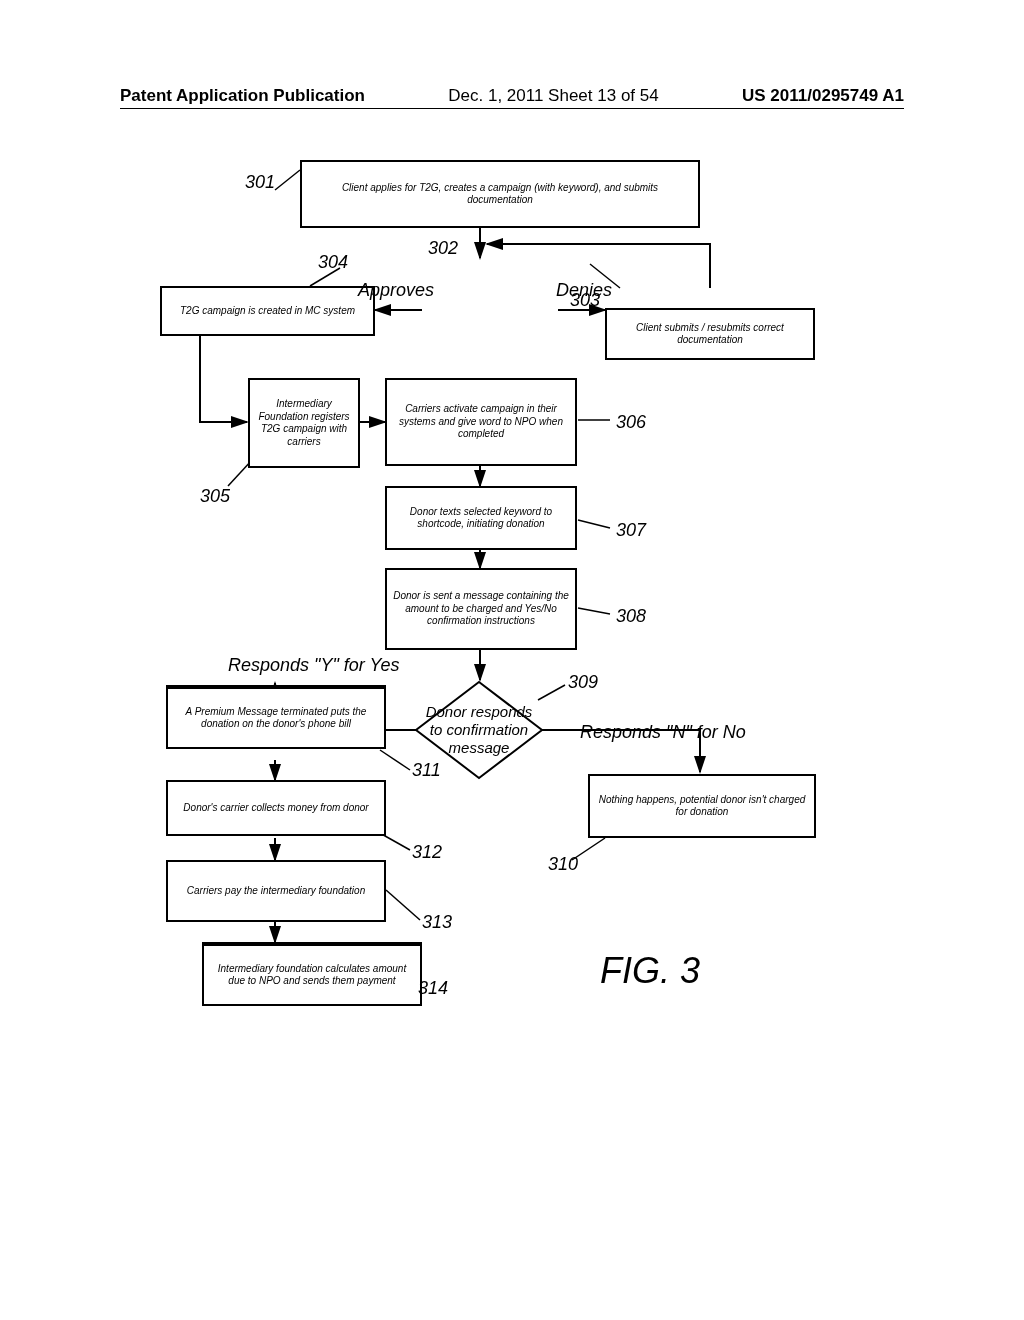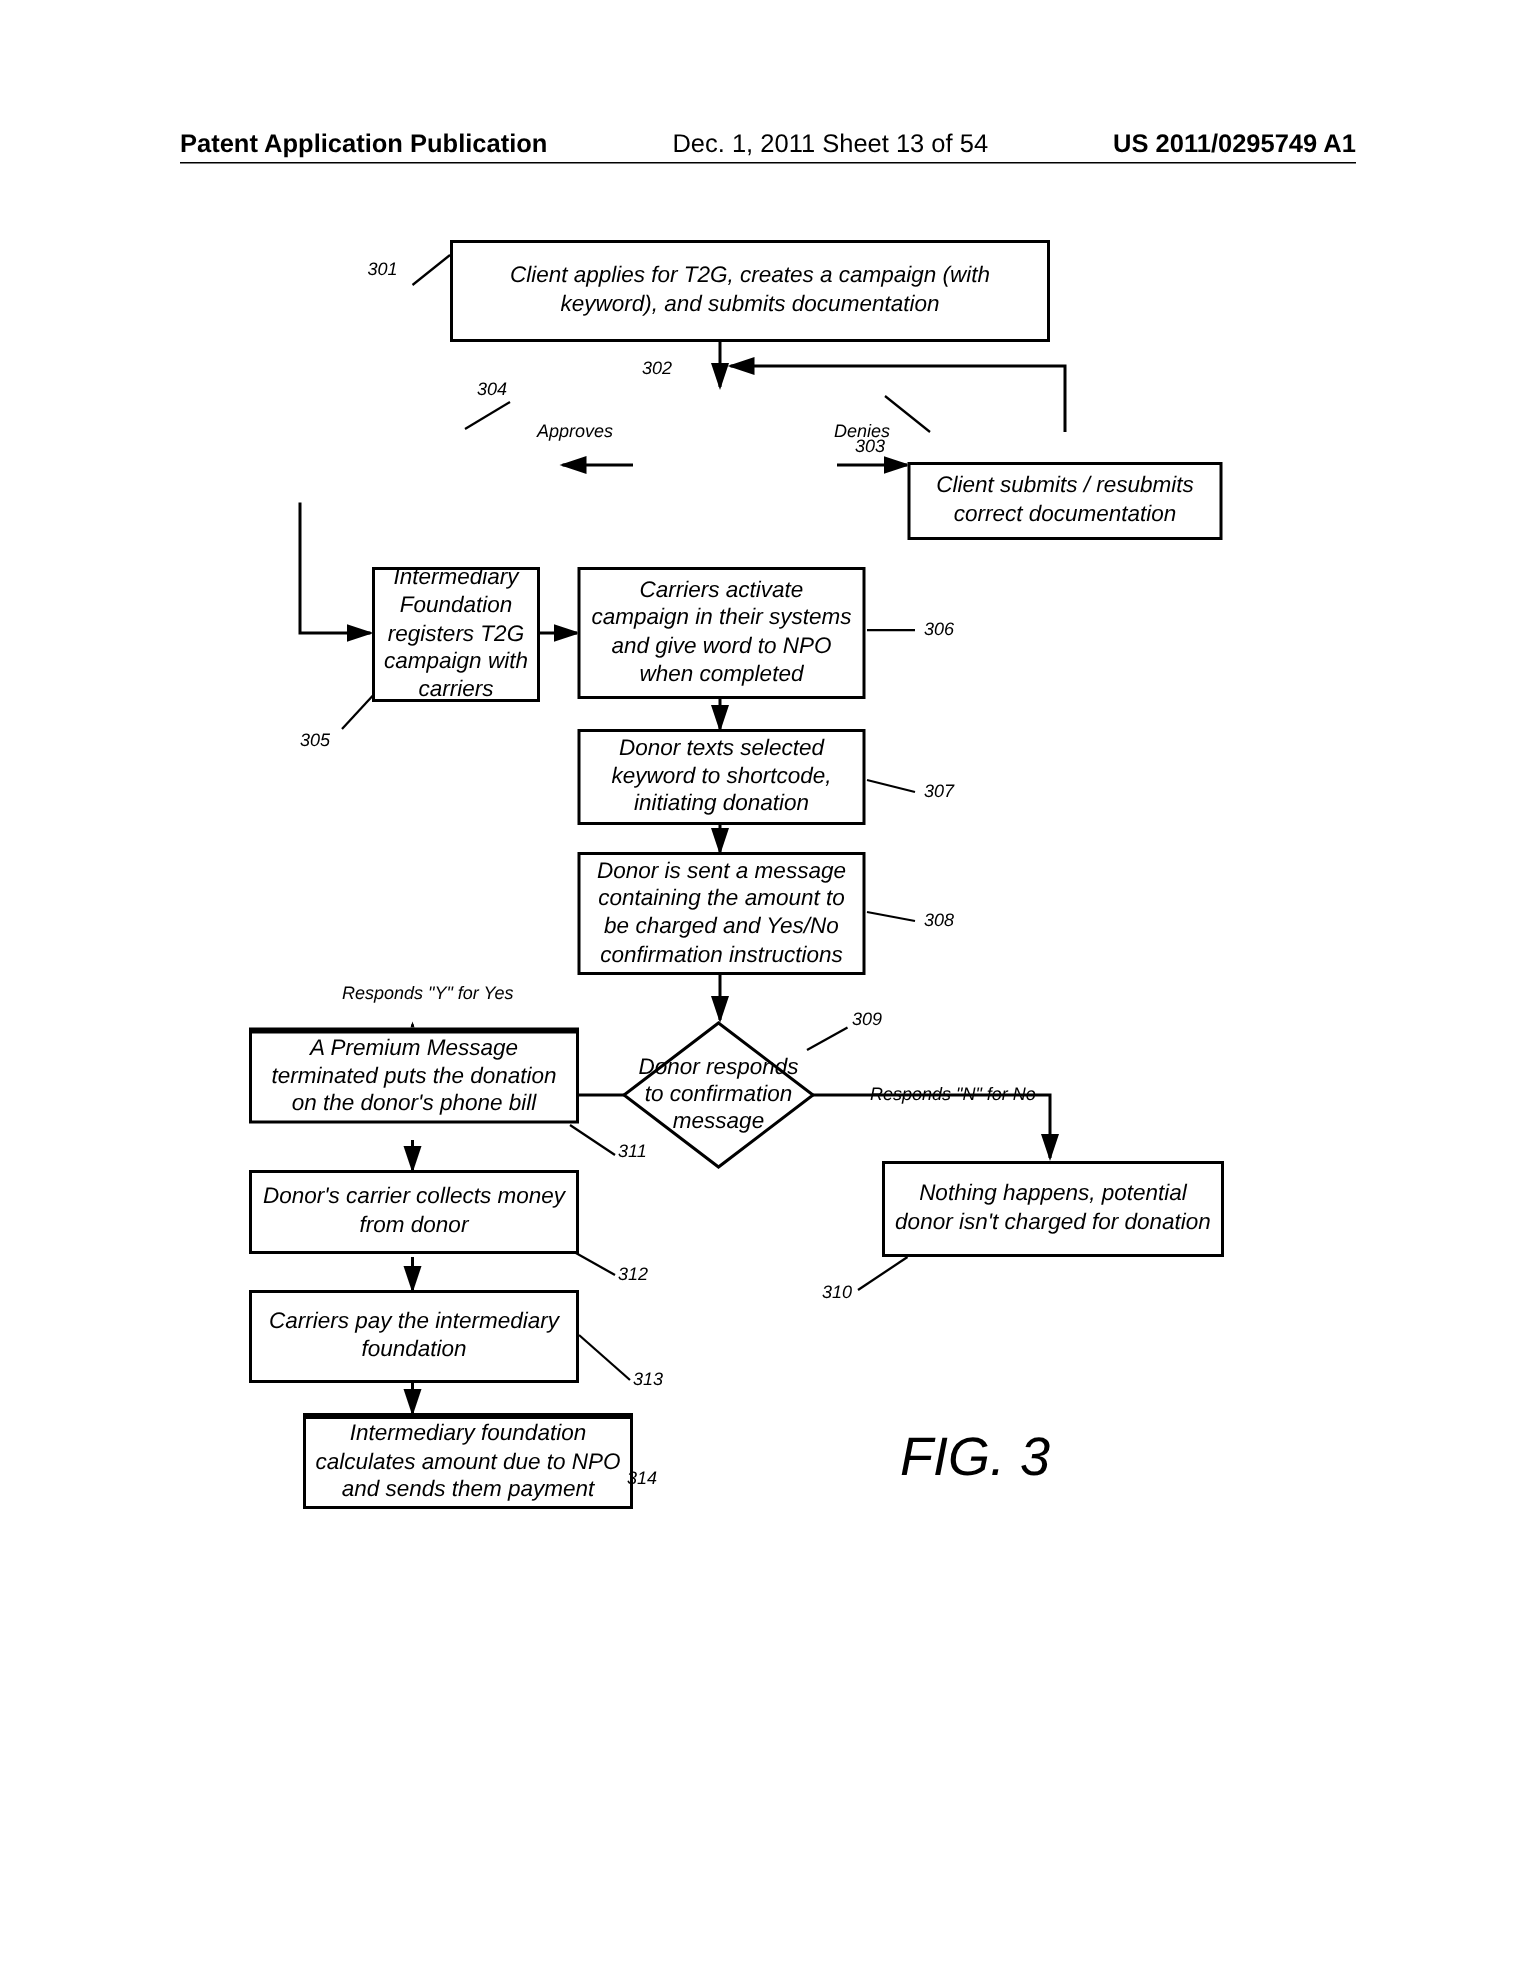--- a/index.html
+++ b/index.html
@@ -39,21 +39,21 @@
   }
   .box {
     position: absolute;
     border: 2px solid #000;
     background: #fff;
     display: flex;
     align-items: center;
     justify-content: center;
     text-align: center;
     font-style: italic;
-    font-size: 15px;
+    font-size: 10px;
     line-height: 1.25;
     padding: 4px 6px;
   }
   .diamond {
     position: absolute;
     width: 140px;
     height: 100px;
   }
   .diamond svg { position: absolute; top:0; left:0; }
   .diamond .dtext {
@@ -62,21 +62,21 @@
     display:flex; align-items:center; justify-content:center;
     text-align:center;
     font-style: italic;
     font-size: 15px;
     line-height: 1.2;
     padding: 0 10px;
   }
   .label {
     position: absolute;
     font-style: italic;
-    font-size: 12px;
+    font-size: 18px;
     text-align: left;
   }
   .figlabel {
     position: absolute;
     font-style: italic;
     font-size: 36px;
     font-weight: normal;
   }
   .arrows {
     position:absolute;
@@ -155,20 +155,21 @@
     <line x1="218" y1="672" x2="250" y2="690" stroke="#000" stroke-width="1.5"></line>
 
     <line x1="226" y1="730" x2="260" y2="760" stroke="#000" stroke-width="1.5"></line>
 
     <line x1="222" y1="820" x2="256" y2="826" stroke="#000" stroke-width="1.5"></line>
   </svg>
 
   <div class="box" style="left:140px; top:0px;  width:400px; height:68px;">Client applies for T2G, creates a campaign (with keyword), and submits documentation</div>
 
   <div class="box" style="left:445px; top:128px; width:210px; height:52px;margin-top:20px;">Client submits / resubmits correct documentation</div>
+  <div class="box" style="left:0px;   top:126px; width:215px; height:50px;">T2G campaign is created in MC system</div>
   <div class="box" style="left:88px;  top:218px; width:112px; height:90px;">Intermediary Foundation registers T2G campaign with carriers</div>
   <div class="box" style="left:225px; top:218px; width:192px; height:88px;">Carriers activate campaign in their systems and give word to NPO when completed</div>
   <div class="box" style="left:225px; top:326px; width:192px; height:64px;">Donor texts selected keyword to shortcode, initiating donation</div>
   <div class="box" style="left:225px; top:408px; width:192px; height:82px;">Donor is sent a message containing the amount to be charged and Yes/No confirmation instructions</div>
 
   <div class="diamond" style="left:254px; top:520px; width:130px; height:100px;">
     <svg width="130" height="100" viewBox="0 0 130 100">
       <polygon points="65,2 128,50 65,98 2,50" fill="#fff" stroke="#000" stroke-width="2"></polygon>
     </svg>
     <div class="dtext">Donor responds to confirmation message</div>

